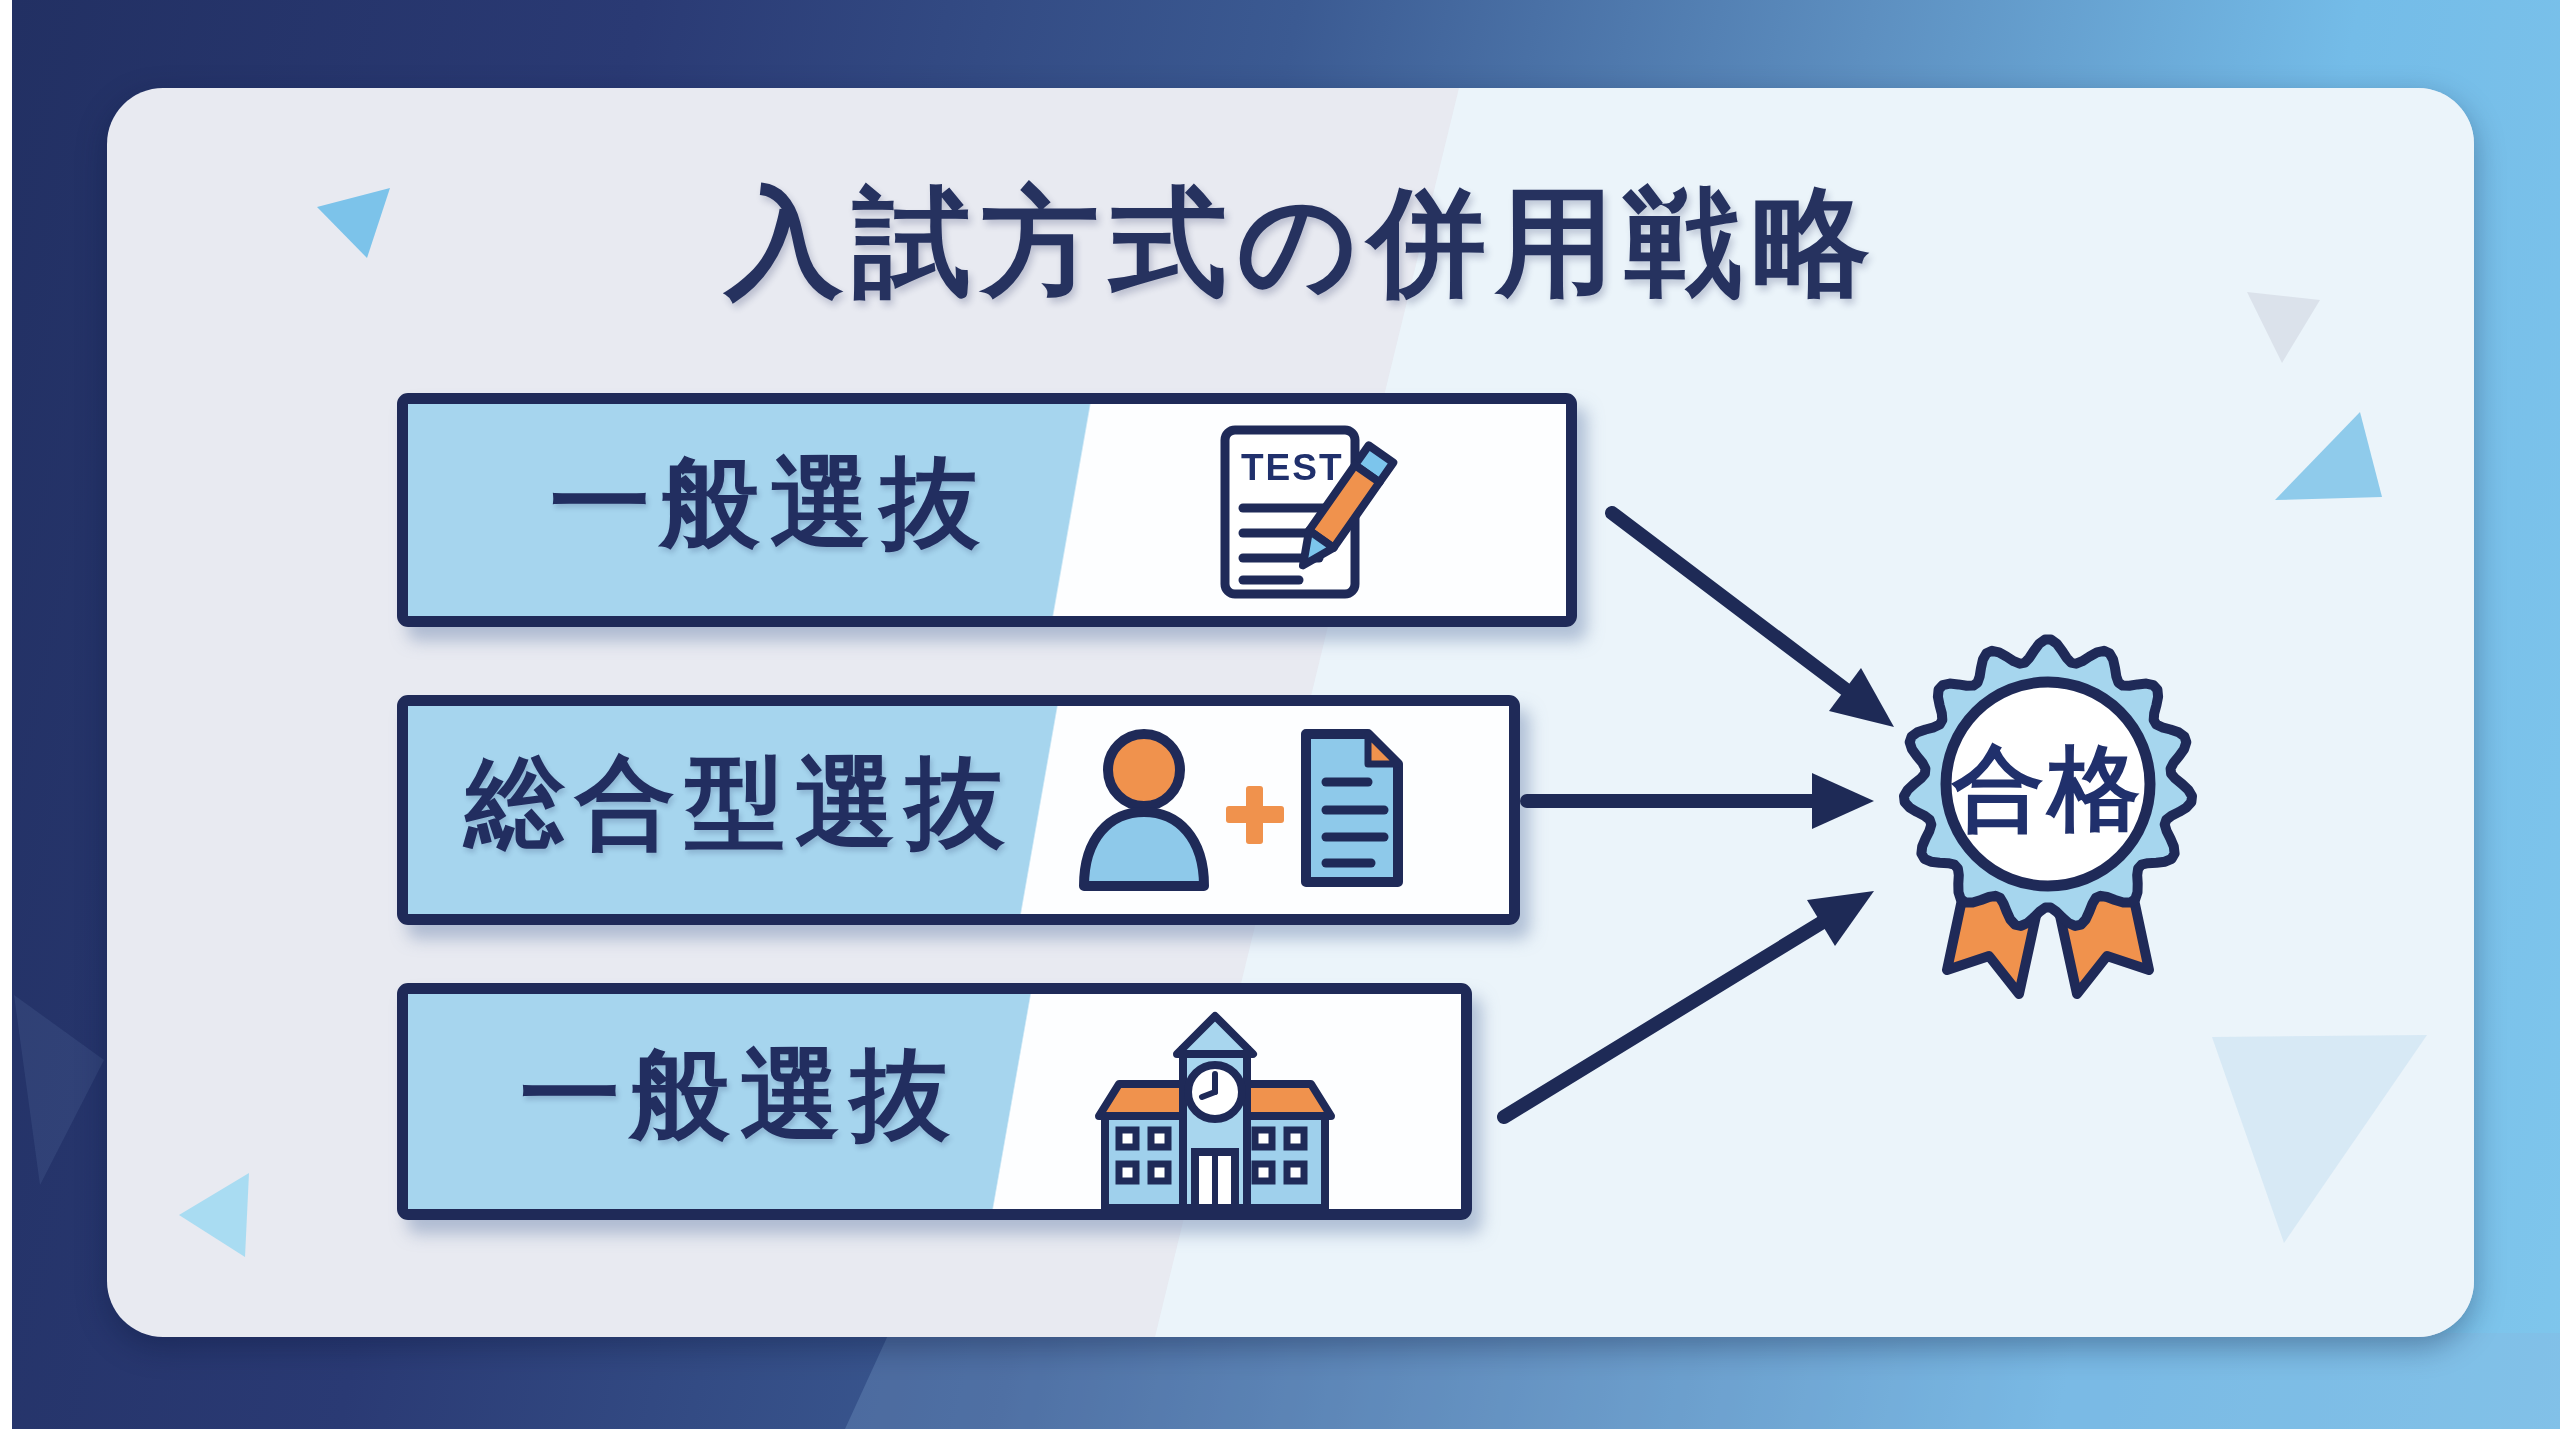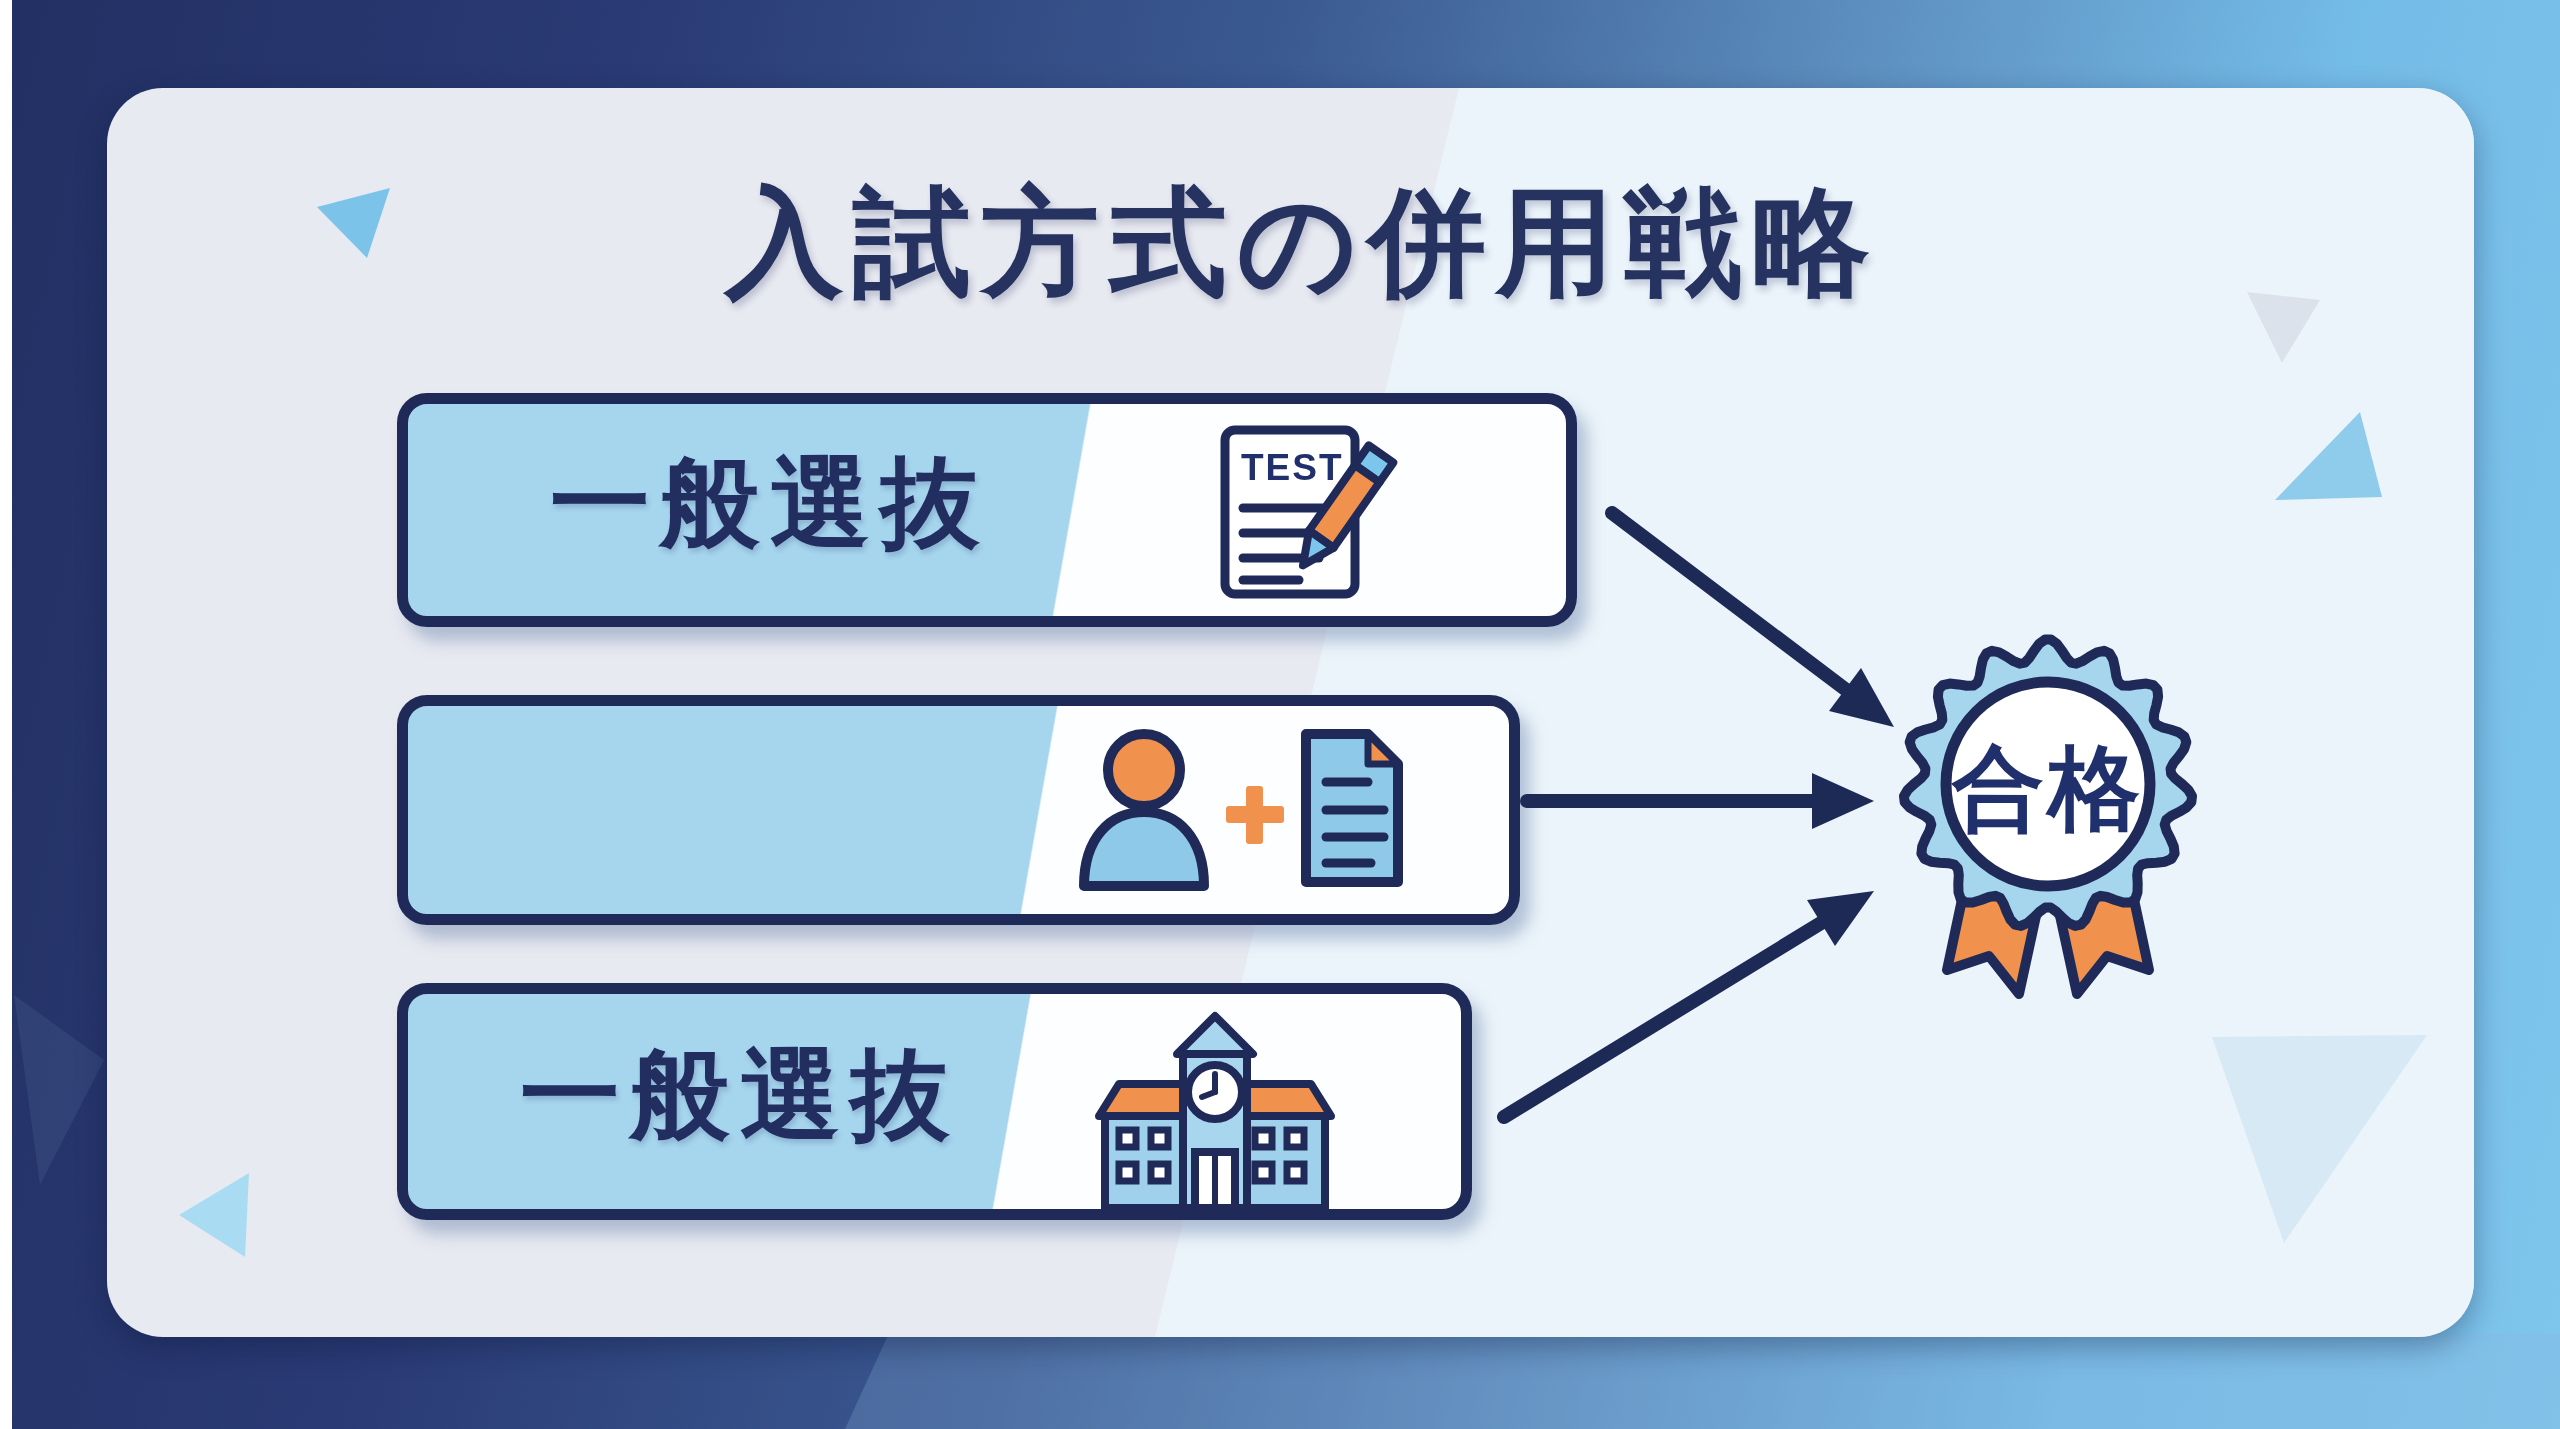--- a/index.html
+++ b/index.html
@@ -6,21 +6,21 @@
   body{width:2560px;height:1429px;overflow:hidden;font-family:"Liberation Sans","DejaVu Sans",sans-serif;}
   .stage{position:relative;width:2560px;height:1429px;
     background:linear-gradient(102deg,#223063 0%,#2a3a74 22%,#3b5a92 45%,#5d8fc0 65%,#74bce8 82%,#7fc6ec 100%);margin-left:12px;}
   .bg-decor{position:absolute;inset:0;pointer-events:none;}
   .panel{position:absolute;left:95px;top:88px;width:2367px;height:1249px;border-radius:56px;
     background:#e8eaf1;overflow:hidden;box-shadow:0 10px 30px rgba(10,20,55,.35);}
   .panel-decor{position:absolute;inset:0;pointer-events:none;}
   .title{position:absolute;left:0;right:0;top:92px;text-align:center;
     font-size:118px;line-height:124px;font-weight:bold;color:#26325f;letter-spacing:10px;
     transform:translateX(12px);text-shadow:3px 5px 7px rgba(30,40,90,.22);}
-  .method-box{position:absolute;border:11px solid #1f2a58;border-radius:30px;
+  .method-box{position:absolute;border:11px solid #1f2a58;border-radius:11px;
     background:linear-gradient(100deg,#a6d5ee 57%,#fdfeff 57.15%);
     box-shadow:10px 14px 16px rgba(120,142,180,.5);}
   .box1{left:385px;top:393px;width:1158px;height:212px;}
   .box2{left:385px;top:695px;width:1101px;height:208px;}
   .box3{left:385px;top:983px;width:1053px;height:215px;}
   .method-label{position:absolute;top:50%;font-size:100px;font-weight:bold;color:#222e60;
     letter-spacing:10px;white-space:nowrap;transform:translate(-50%,-54%);
     text-shadow:2px 4px 5px rgba(30,40,90,.18);}
   .box1 .method-label{left:362px;}
   .box2 .method-label,.box3 .method-label{left:332px;}
@@ -69,20 +69,21 @@
       </g>
       <g transform="translate(164,30) rotate(125)" stroke="#1f2a58" stroke-width="8" stroke-linejoin="round">
         <rect x="0" y="-15" width="24" height="30" fill="#7cc5ec"></rect>
         <rect x="24" y="-15" width="80" height="30" fill="#f0924d"></rect>
         <polygon points="104,-15 104,15 136,0" fill="#7cc5ec"></polygon>
       </g>
     </svg>
   </div>
 
   <div class="method-box box2">
+    <div class="method-label">総合型選抜</div>
     <svg class="icon-slot" style="left:660px;top:14px" width="340" height="185" viewBox="0 0 340 185">
       <circle cx="76" cy="50" r="36" fill="#f0924d" stroke="#1f2a58" stroke-width="10"></circle>
       <path d="M16,166 C16,118 42,92 76,92 C110,92 136,118 136,166 Z" fill="#8ec9ea" stroke="#1f2a58" stroke-width="10" stroke-linejoin="round"></path>
       <g fill="#f0924d">
         <rect x="158" y="86" width="58" height="17" rx="3"></rect>
         <rect x="178" y="66" width="17" height="58" rx="3"></rect>
       </g>
       <path d="M238,14 h62 l30,30 v118 h-92 z" fill="#8ec9ea" stroke="#1f2a58" stroke-width="10" stroke-linejoin="round"></path>
       <polygon points="300,14 330,44 300,44" fill="#f0924d" stroke="#1f2a58" stroke-width="7" stroke-linejoin="round"></polygon>
       <g stroke="#1f2a58" stroke-width="9" stroke-linecap="round">

